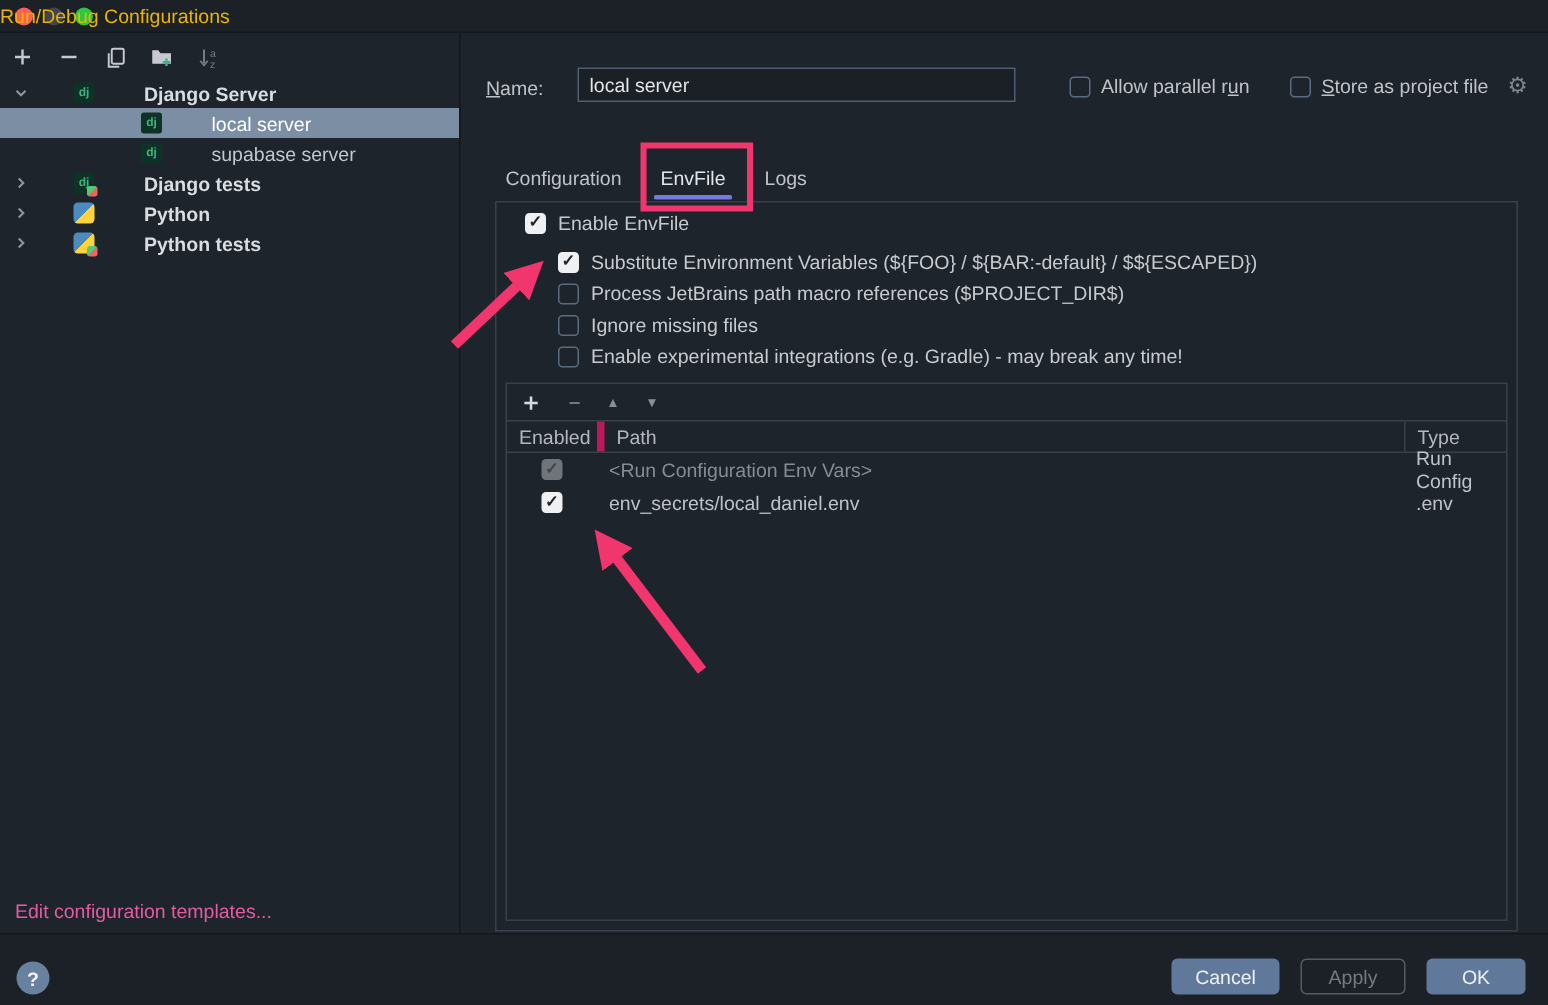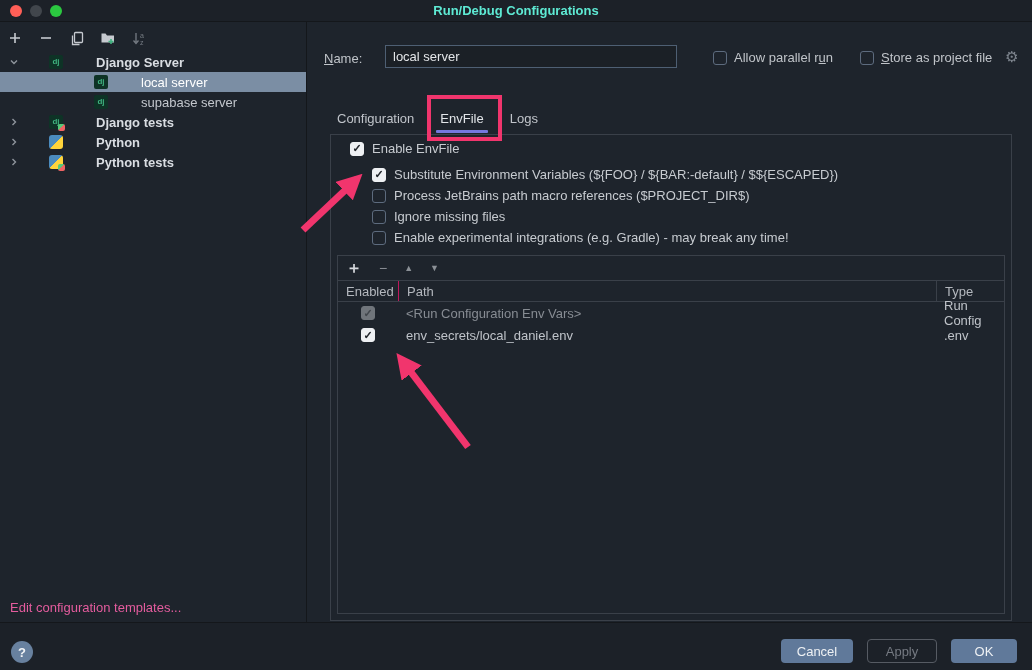--- a/index.html
+++ b/index.html
@@ -9,22 +9,22 @@
     background:#1e242c; overflow:hidden;
     font-family:"Liberation Sans", sans-serif; font-size:13px; color:#bdc1c7;
   }
   
   .titlebar { position:absolute; left:0; top:0; width:1032px; height:22px;
     background:#1c2128; border-bottom:1px solid #14171b; }
   .traffic { position:absolute; top:5px; width:12px; height:12px; border-radius:50%; }
   .t-close { left:10px; background:#ff5f57; }
   .t-min   { left:30px; background:#41464c; }
   .t-zoom  { left:50px; background:#2bc840; }
-  .win-title { position:absolute; left:0; right:0; top:3px; text-align:center;
-    font-weight:bold; color:#5eead4; }
+  .win-title { position:absolute; left:0; right:0; top:3px; 
+    font-weight:normal; color:#eab308; }
   
   .sidebar { position:absolute; left:0; top:22px; width:307px; height:600px;
     background:#1e242c; border-right:1px solid #14171b; }
   .side-toolbar { position:absolute; left:4px; top:4px; height:24px; display:flex;
     align-items:center; gap:9px; }
   .tool-btn { width:22px; height:22px; display:flex; align-items:center; justify-content:center;
     color:#c6cad0; font-size:15px; }
   .tree { position:absolute; left:0; top:30px; right:0; }
   .tree-row { position:relative; height:20px; display:flex; align-items:center; color:#c3c7cd;gap:27px; }
   .tree-row.selected { background:#7b8ea4; color:#ffffff; }
@@ -74,21 +74,21 @@
   
   .envtable { position:absolute; left:6px; top:120px; right:6px; bottom:6px;
     border:1px solid #3a4049; display:flex; flex-direction:column; }
   .tbl-toolbar { height:24px; display:flex; align-items:center; padding-left:8px; gap:17px; }
   .tb-plus { color:#d6d9dd; font-size:16px; font-weight:bold; }
   .tb-dim { color:#8b9096; font-size:14px; }
   .tb-tri { color:#8b9096; font-size:9px; }
   .tbl-head { height:22px; display:flex; border-top:1px solid #3a4049; border-bottom:1px solid #3a4049;
     font-size:13px; color:#b4b8be; }
   .col-en { width:60px; padding-left:8px; display:flex; align-items:center; }
-  .col-path { flex:1; padding-left:8px; display:flex; align-items:center; border-left:1px solid #be185d; }
+  .col-path { flex:1; padding-left:8px; display:flex; align-items:center; border-left:5px solid #be185d; }
   .col-type { width:68px; padding-left:8px; display:flex; align-items:center; border-left:1px solid #3a4049; }
   .tbl-row { height:22px; display:flex; color:#bfc3c9; }
   .tbl-row .col-en { justify-content:center; padding-left:0; }
   .tbl-row .col-path, .tbl-row .col-type { border-left:none; }
   .row-dim .col-path { color:#878c93; }
   
   .footer { position:absolute; left:0; top:622px; width:1032px; height:48px;
     background:#1c2128; border-top:1px solid #14171b; }
   .help-btn { position:absolute; left:11px; top:18px; width:22px; height:22px; border-radius:50%;
     background:#68819f; color:#f2f4f6; font-weight:bold; display:flex; align-items:center;

